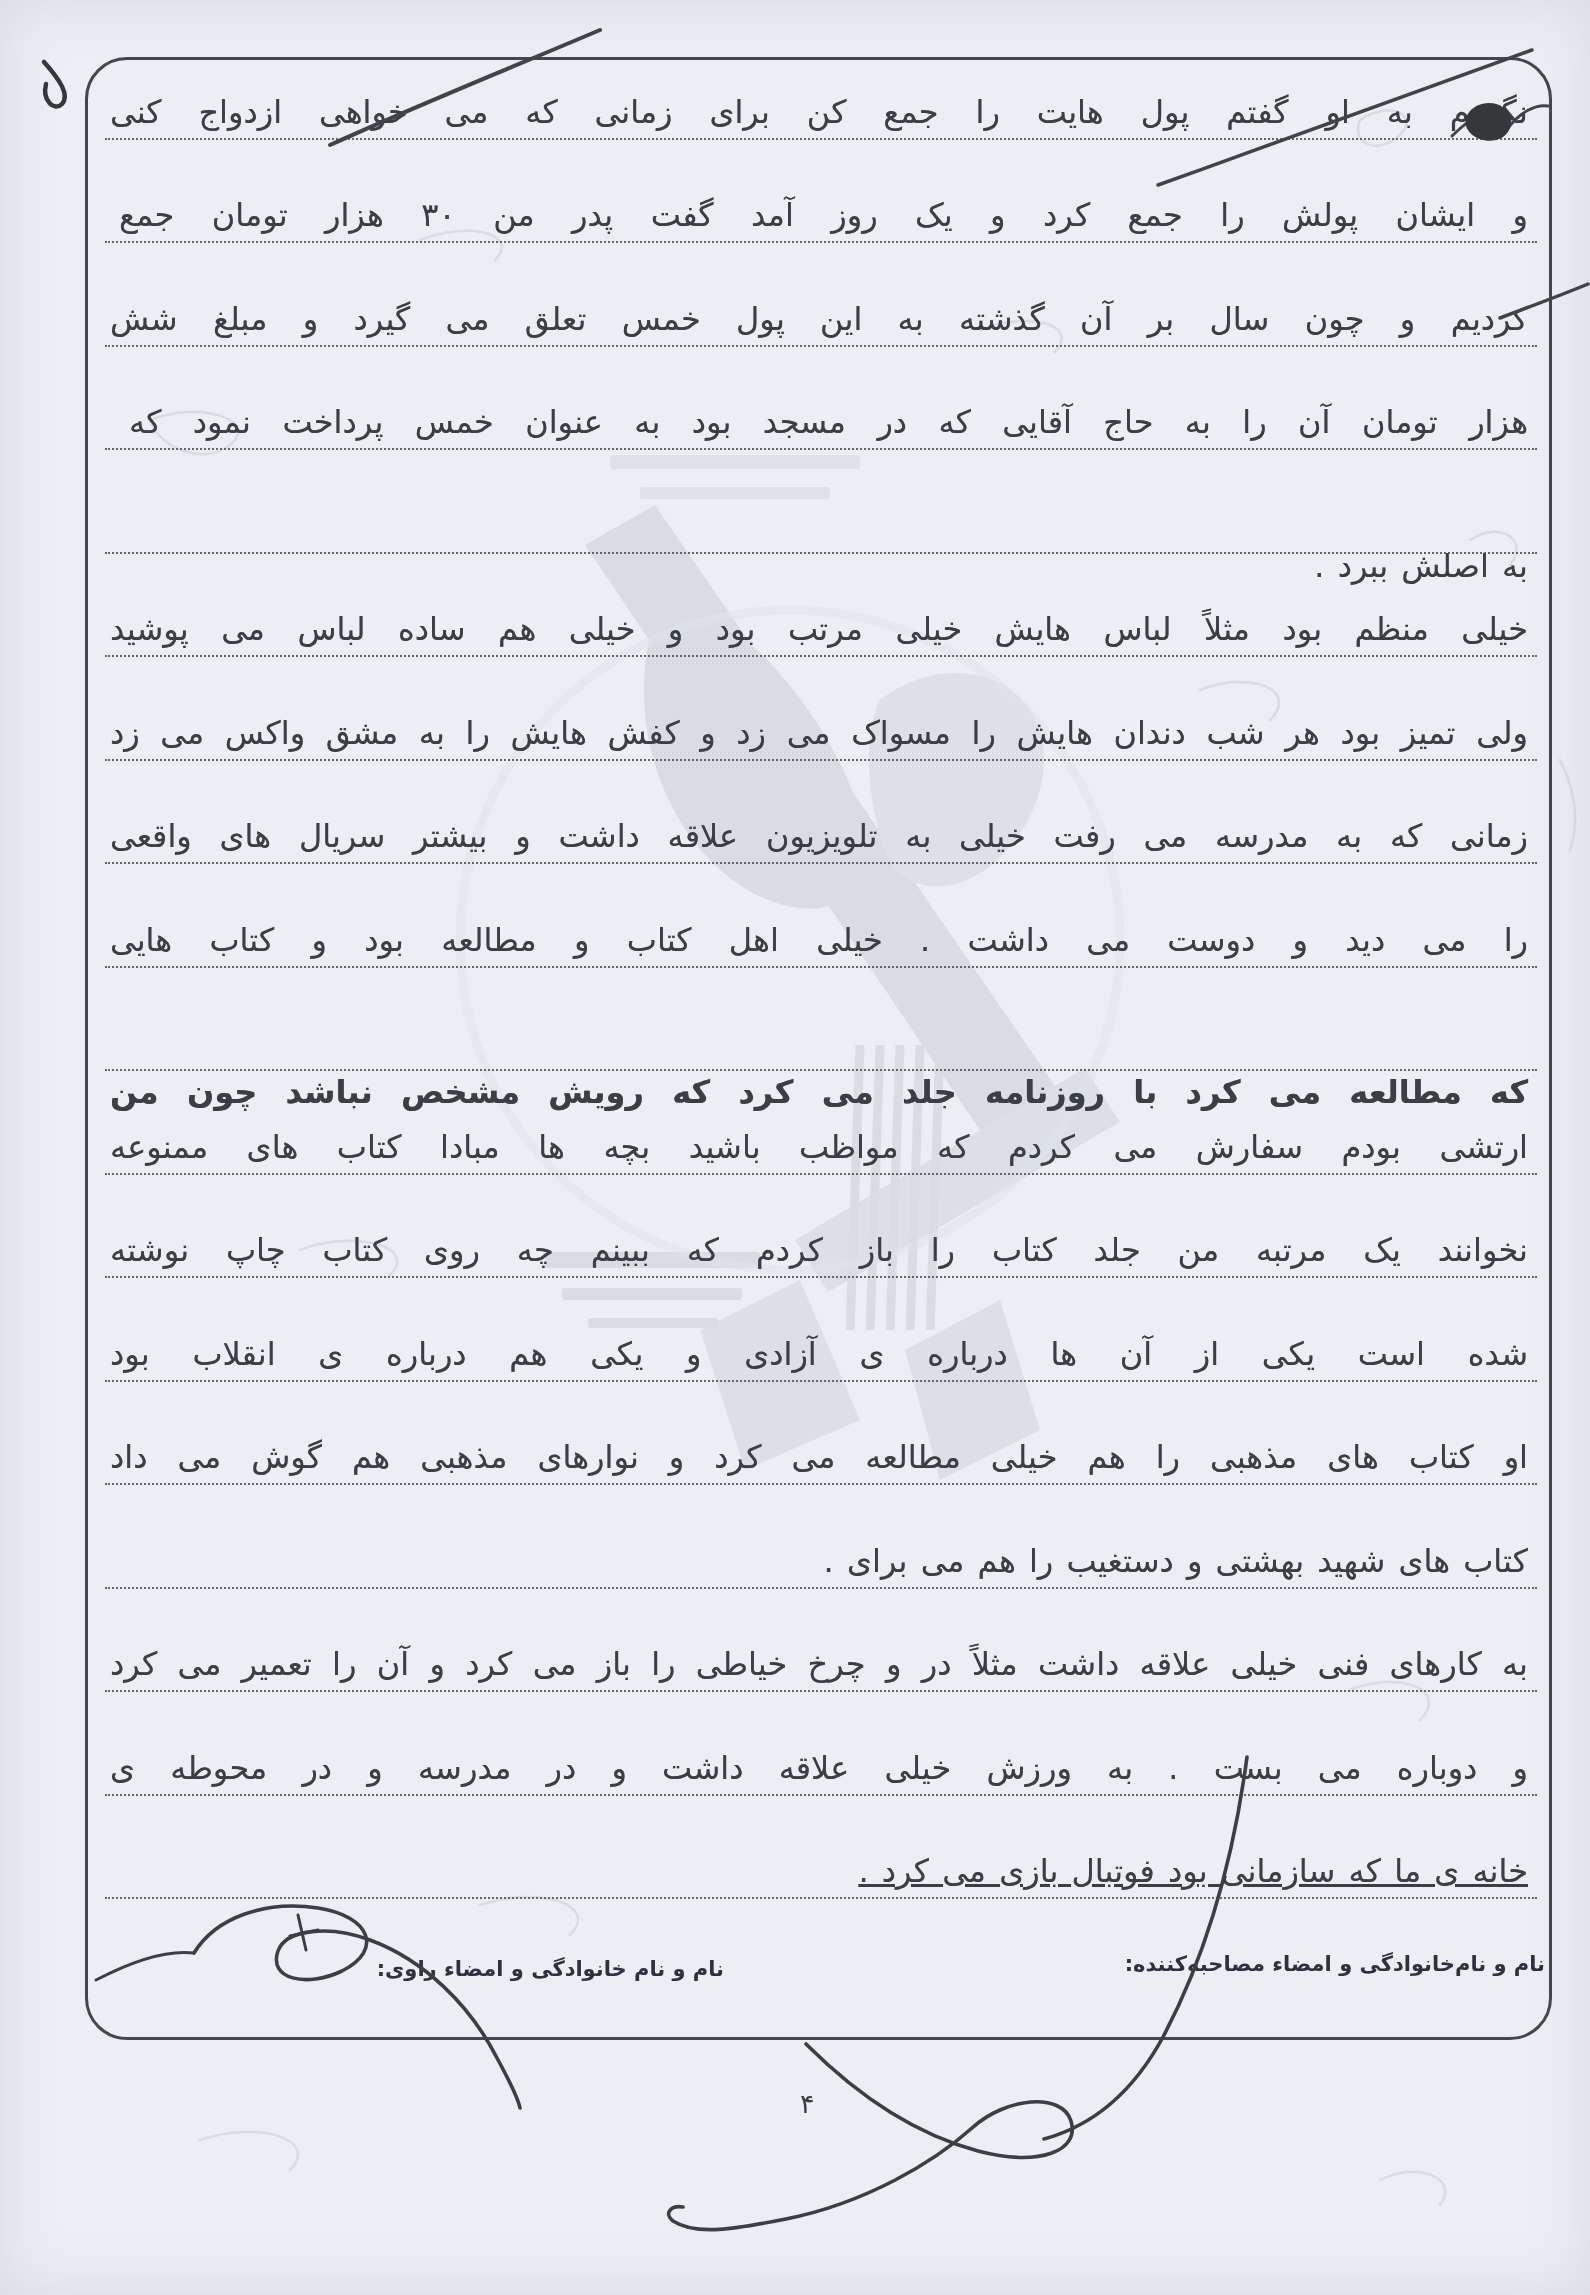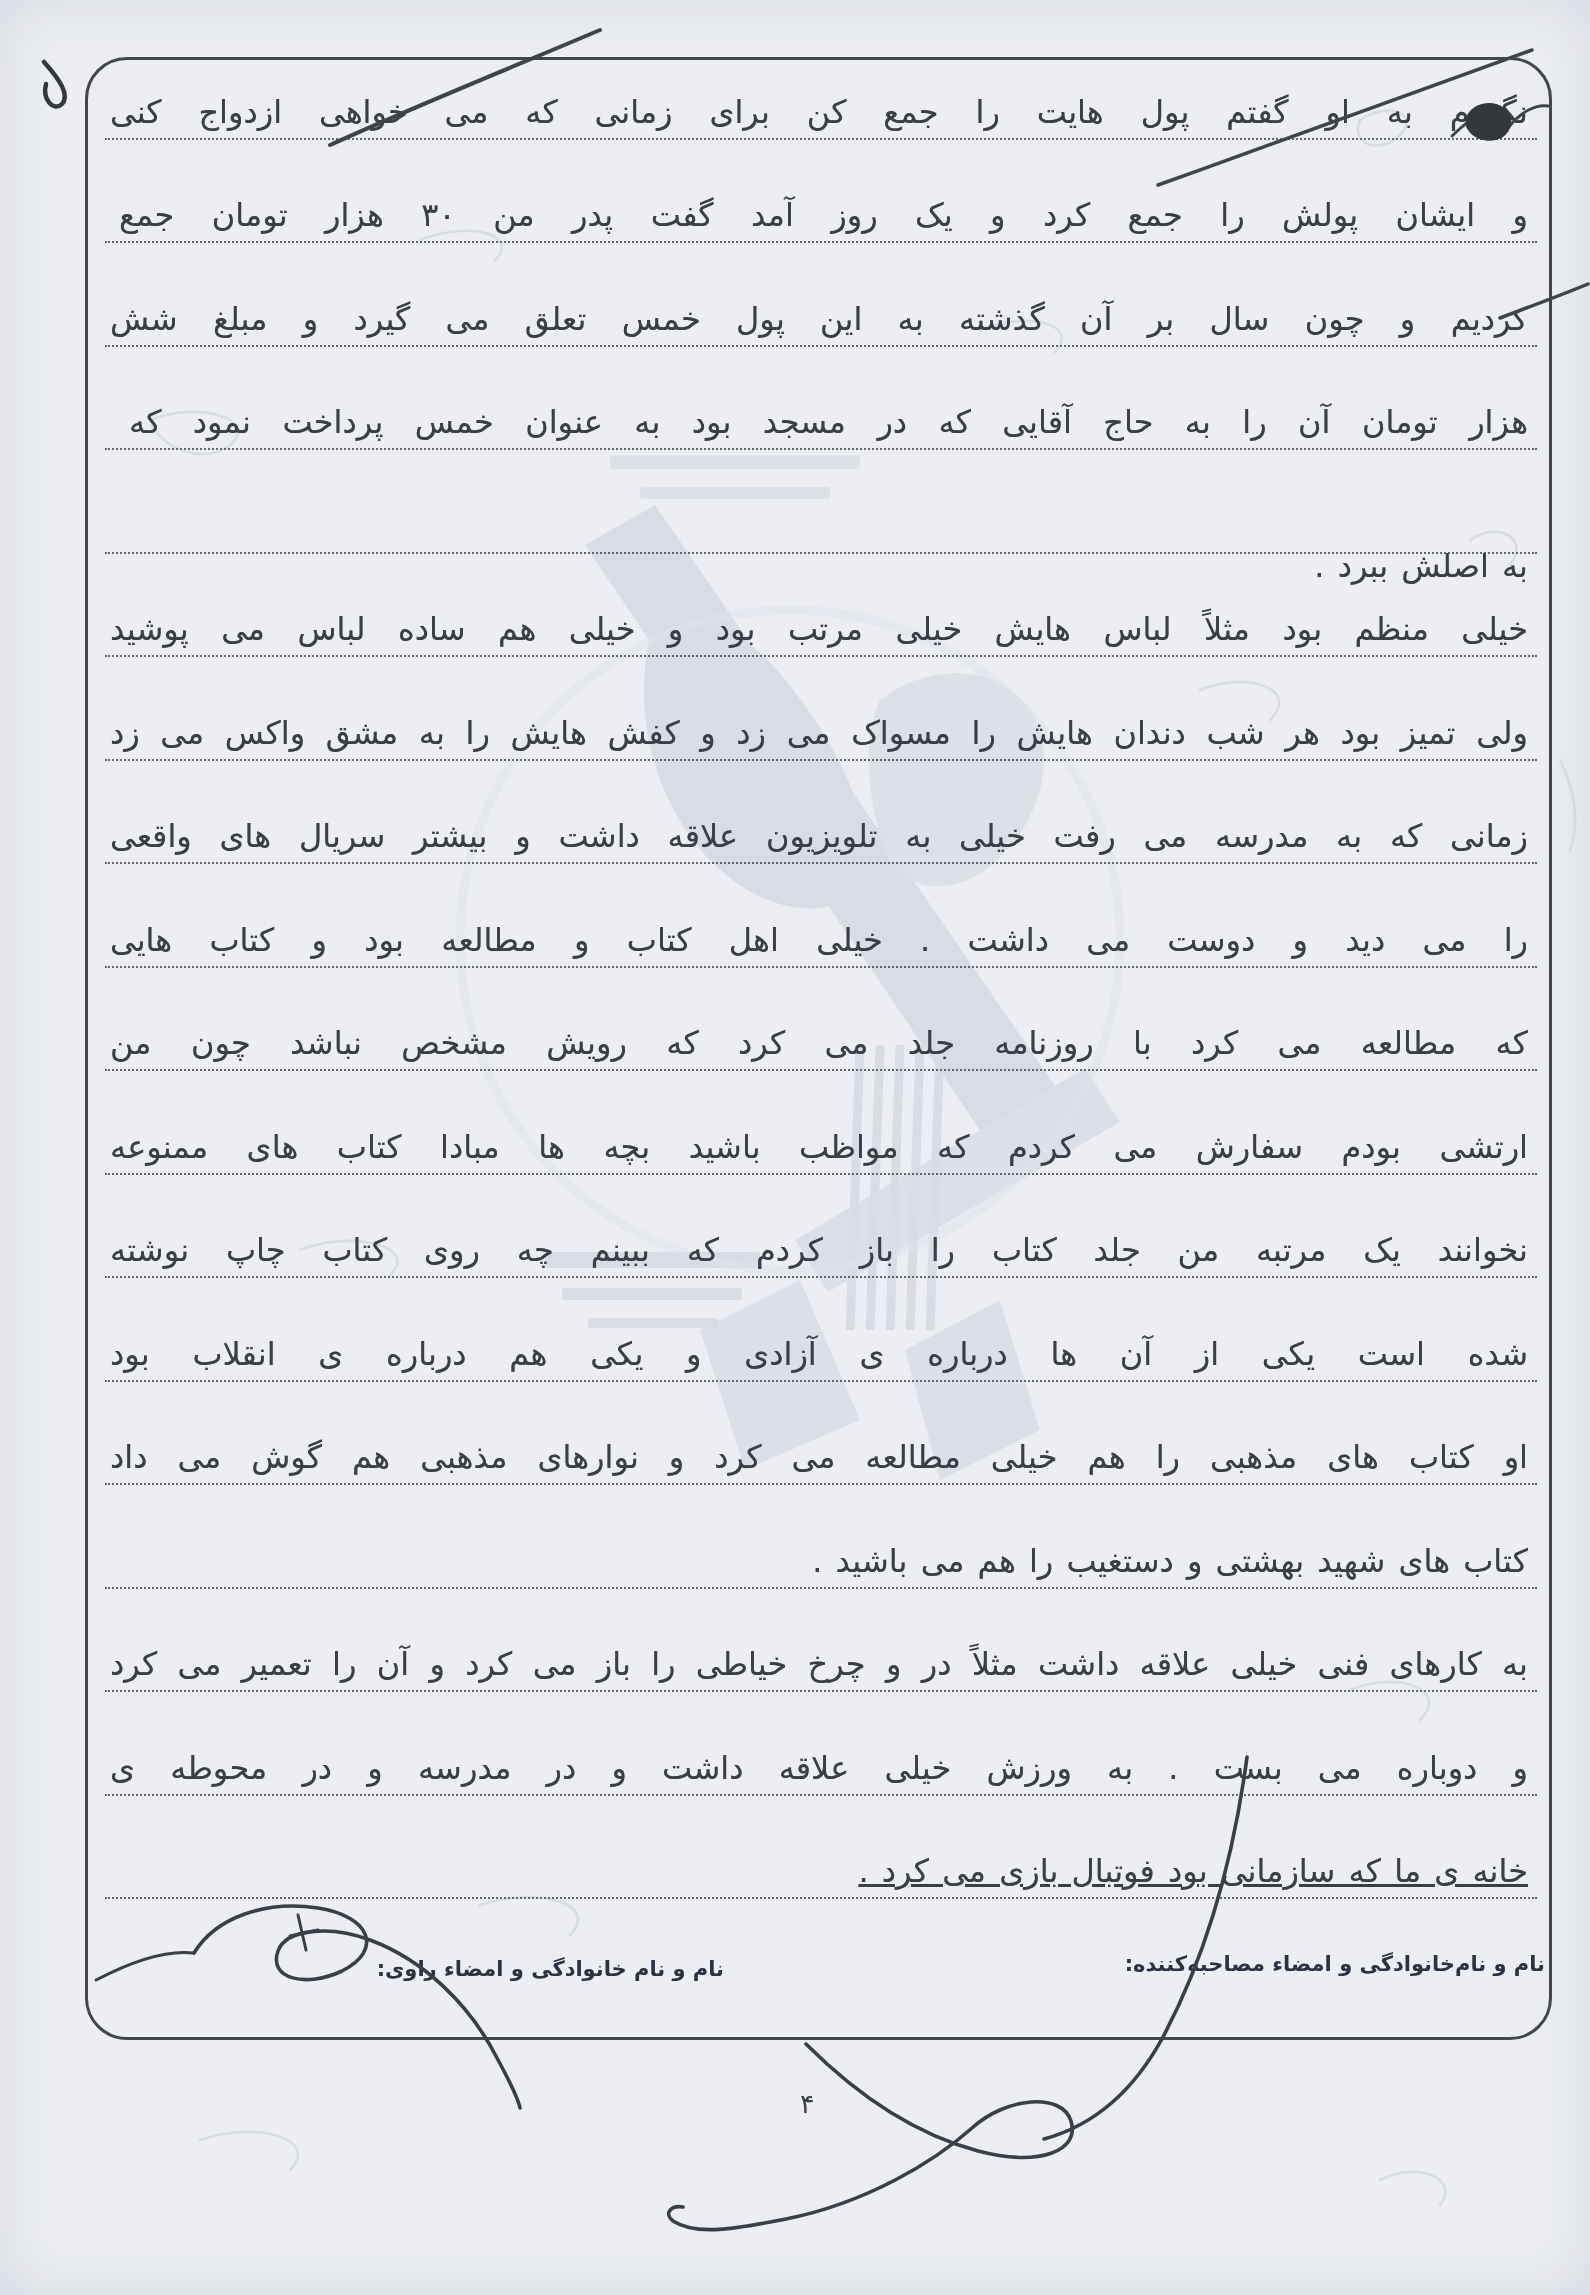--- a/index.html
+++ b/index.html
@@ -111,31 +111,31 @@
       <div class="hw" style="top: 500px; margin-top: 40px;">به اصلش ببرد .</div>
       <div class="rule" style="top: 655px;"></div>
       <div class="hw full" style="top: 603px;">خیلی منظم بود مثلاً لباس هایش خیلی مرتب بود و خیلی هم ساده لباس می پوشید</div>
       <div class="rule" style="top: 759px;"></div>
       <div class="hw full" style="top: 707px;">ولی تمیز بود هر شب دندان هایش را مسواک می زد و کفش هایش را به مشق واکس می زد</div>
       <div class="rule" style="top: 862px;"></div>
       <div class="hw full" style="top: 810px;">زمانی که به مدرسه می رفت خیلی به تلویزیون علاقه داشت و بیشتر سریال های واقعی</div>
       <div class="rule" style="top: 966px;"></div>
       <div class="hw full" style="top: 914px;">را می دید و دوست می داشت . خیلی اهل کتاب و مطالعه بود و کتاب هایی</div>
       <div class="rule" style="top: 1069px;"></div>
-      <div class="hw full" style="top: 1017px;">که مطالعه می کرد با روزنامه جلد می کرد که رویش مشخص نباشد چون من</div>
+      <div class="hw full" style="top: 1066px; font-weight: bold;">که مطالعه می کرد با روزنامه جلد می کرد که رویش مشخص نباشد چون من</div>
       <div class="rule" style="top: 1173px;"></div>
       <div class="hw full" style="top: 1121px;">ارتشی بودم سفارش می کردم که مواظب باشید بچه ها مبادا کتاب های ممنوعه</div>
       <div class="rule" style="top: 1276px;"></div>
       <div class="hw full" style="top: 1224px;">نخوانند یک مرتبه من جلد کتاب را باز کردم که ببینم چه روی کتاب چاپ نوشته</div>
       <div class="rule" style="top: 1380px;"></div>
       <div class="hw full" style="top: 1328px;">شده است یکی از آن ها درباره ی آزادی و یکی هم درباره ی انقلاب بود</div>
       <div class="rule" style="top: 1483px;"></div>
       <div class="hw full" style="top: 1431px;">او کتاب های مذهبی را هم خیلی مطالعه می کرد و نوارهای مذهبی هم گوش می داد</div>
       <div class="rule" style="top: 1587px;"></div>
-      <div class="hw" style="top: 1535px;">کتاب های شهید بهشتی و دستغیب را هم می باشید .</div>
+      <div class="hw" style="top: 1535px;">کتاب های شهید بهشتی و دستغیب را هم می برای .</div>
       <div class="rule" style="top: 1690px;"></div>
       <div class="hw full" style="top: 1638px;">به کارهای فنی خیلی علاقه داشت مثلاً در و چرخ خیاطی را باز می کرد و آن را تعمیر می کرد</div>
       <div class="rule" style="top: 1794px;"></div>
       <div class="hw full" style="top: 1742px;">و دوباره می بست . به ورزش خیلی علاقه داشت و در مدرسه و در محوطه ی</div>
       <div class="rule" style="top: 1897px;"></div>
       <div class="hw" style="top: 1845px; text-decoration: underline;">خانه ی ما که سازمانی بود فوتبال بازی می کرد .</div>
     </div>
 
   <div class="label" id="label-interviewer">نام و نام‌خانوادگی و امضاء مصاحبه‌کننده:</div>
   <div class="label" id="label-narrator">نام و نام خانوادگی و امضاء راوی:</div>

